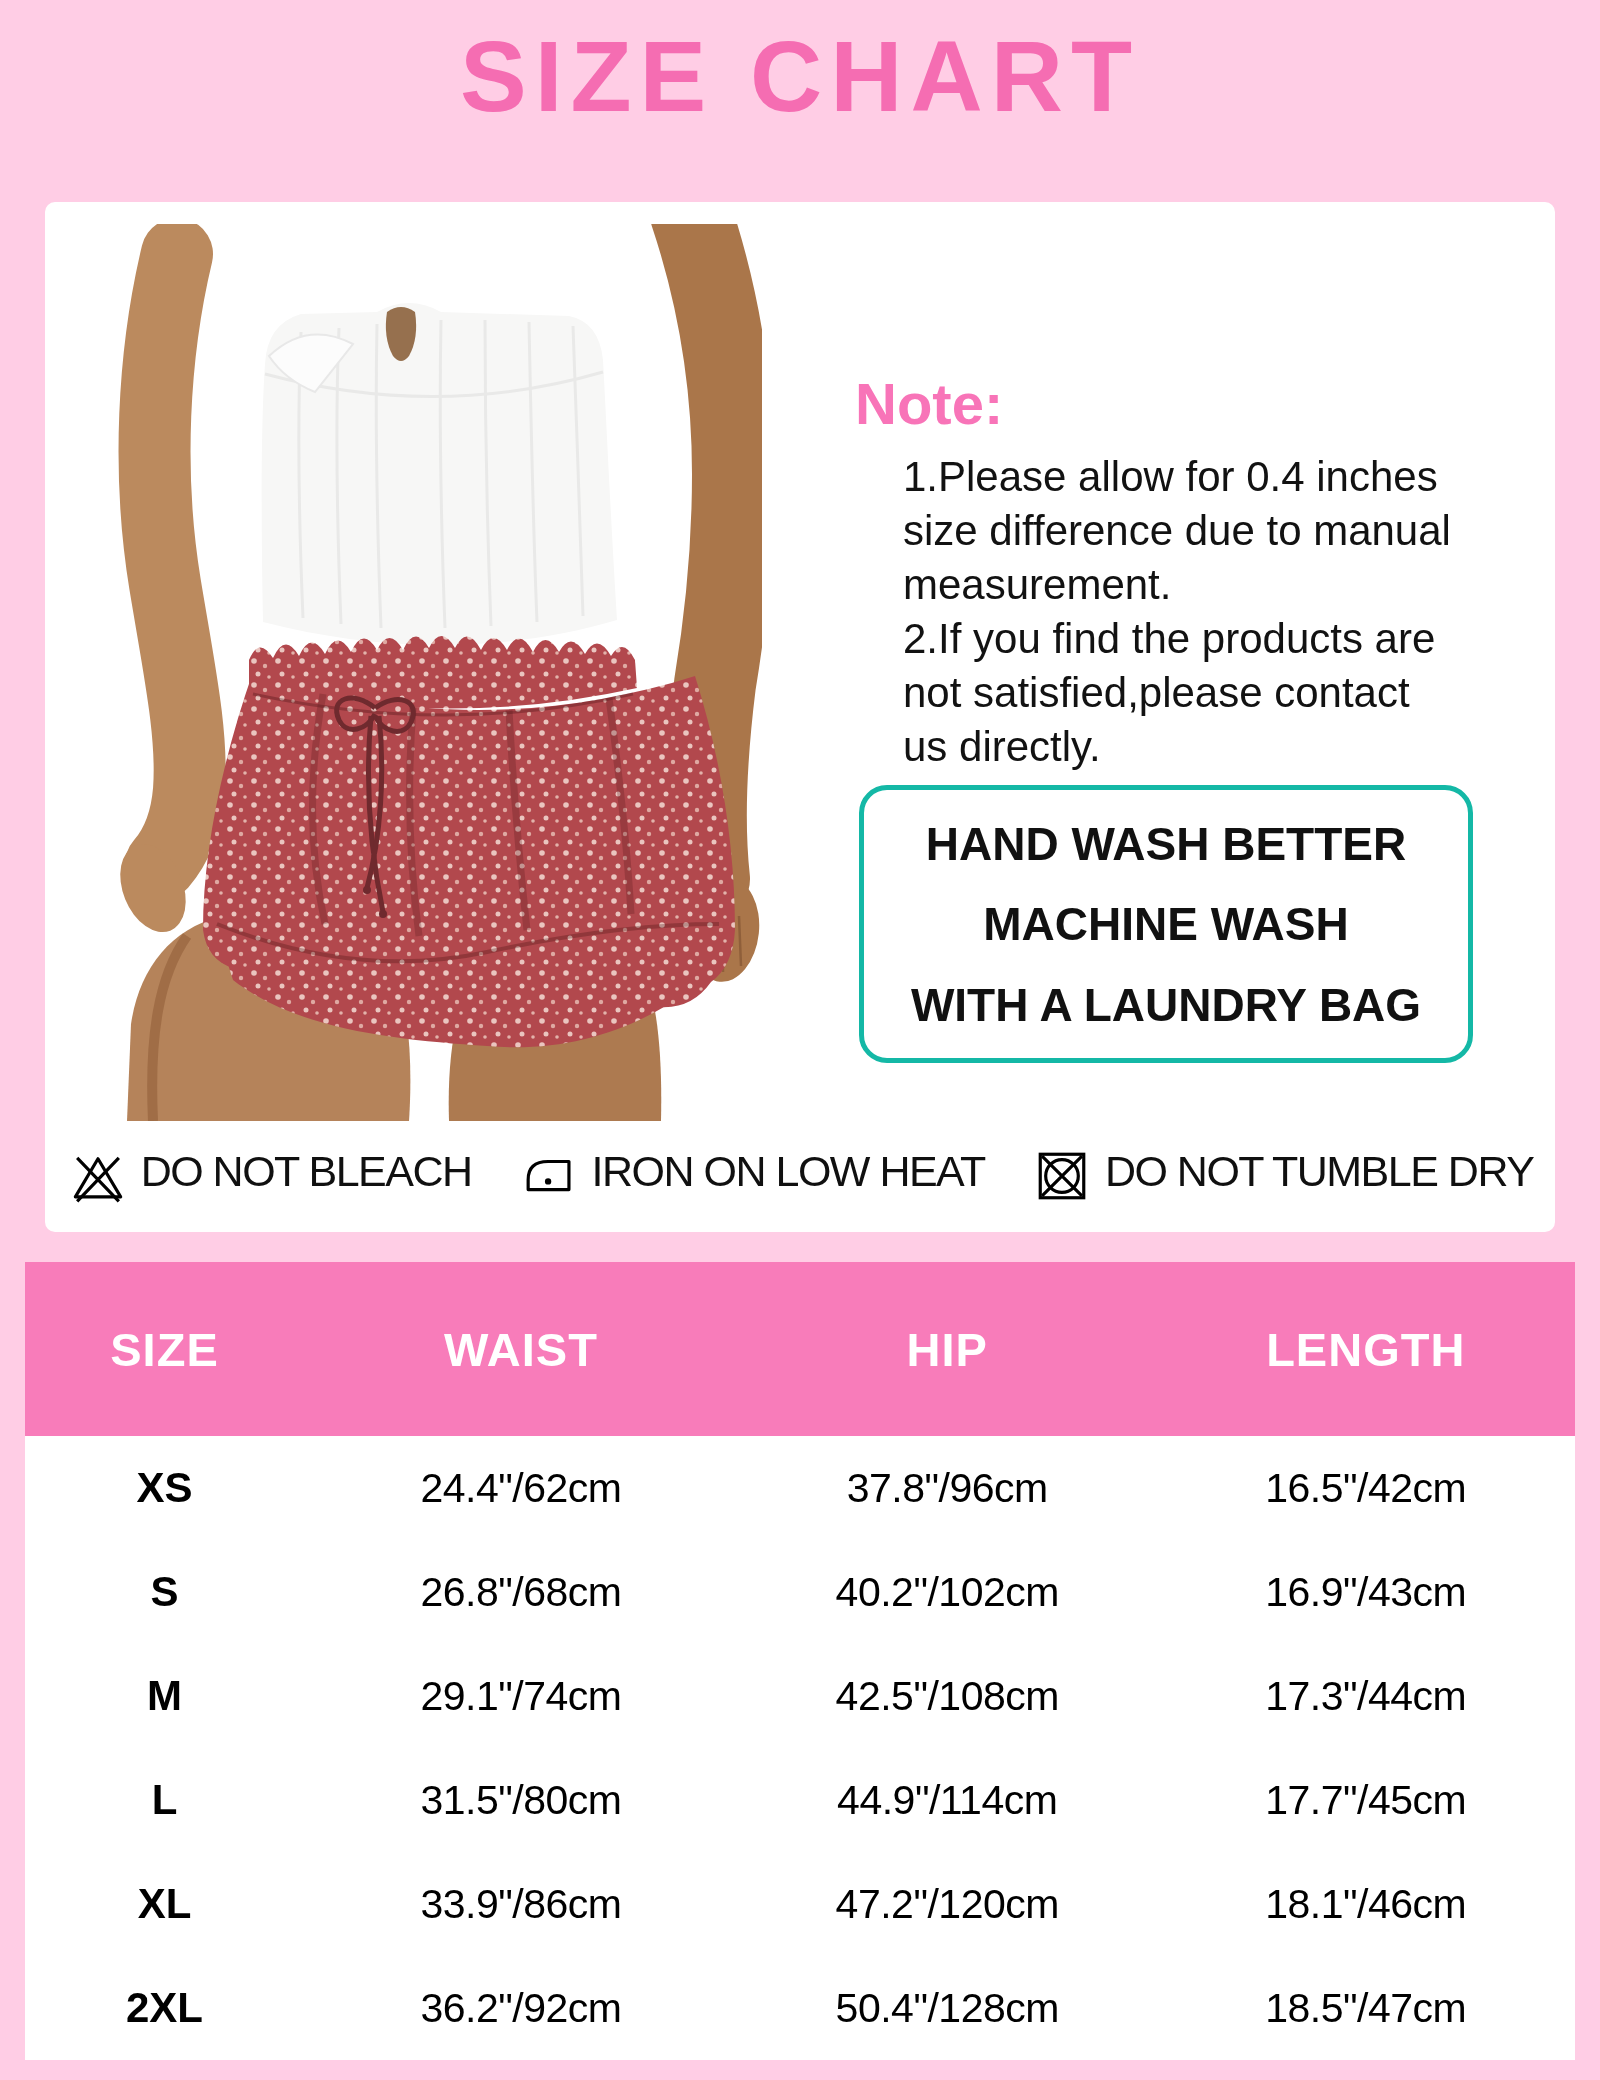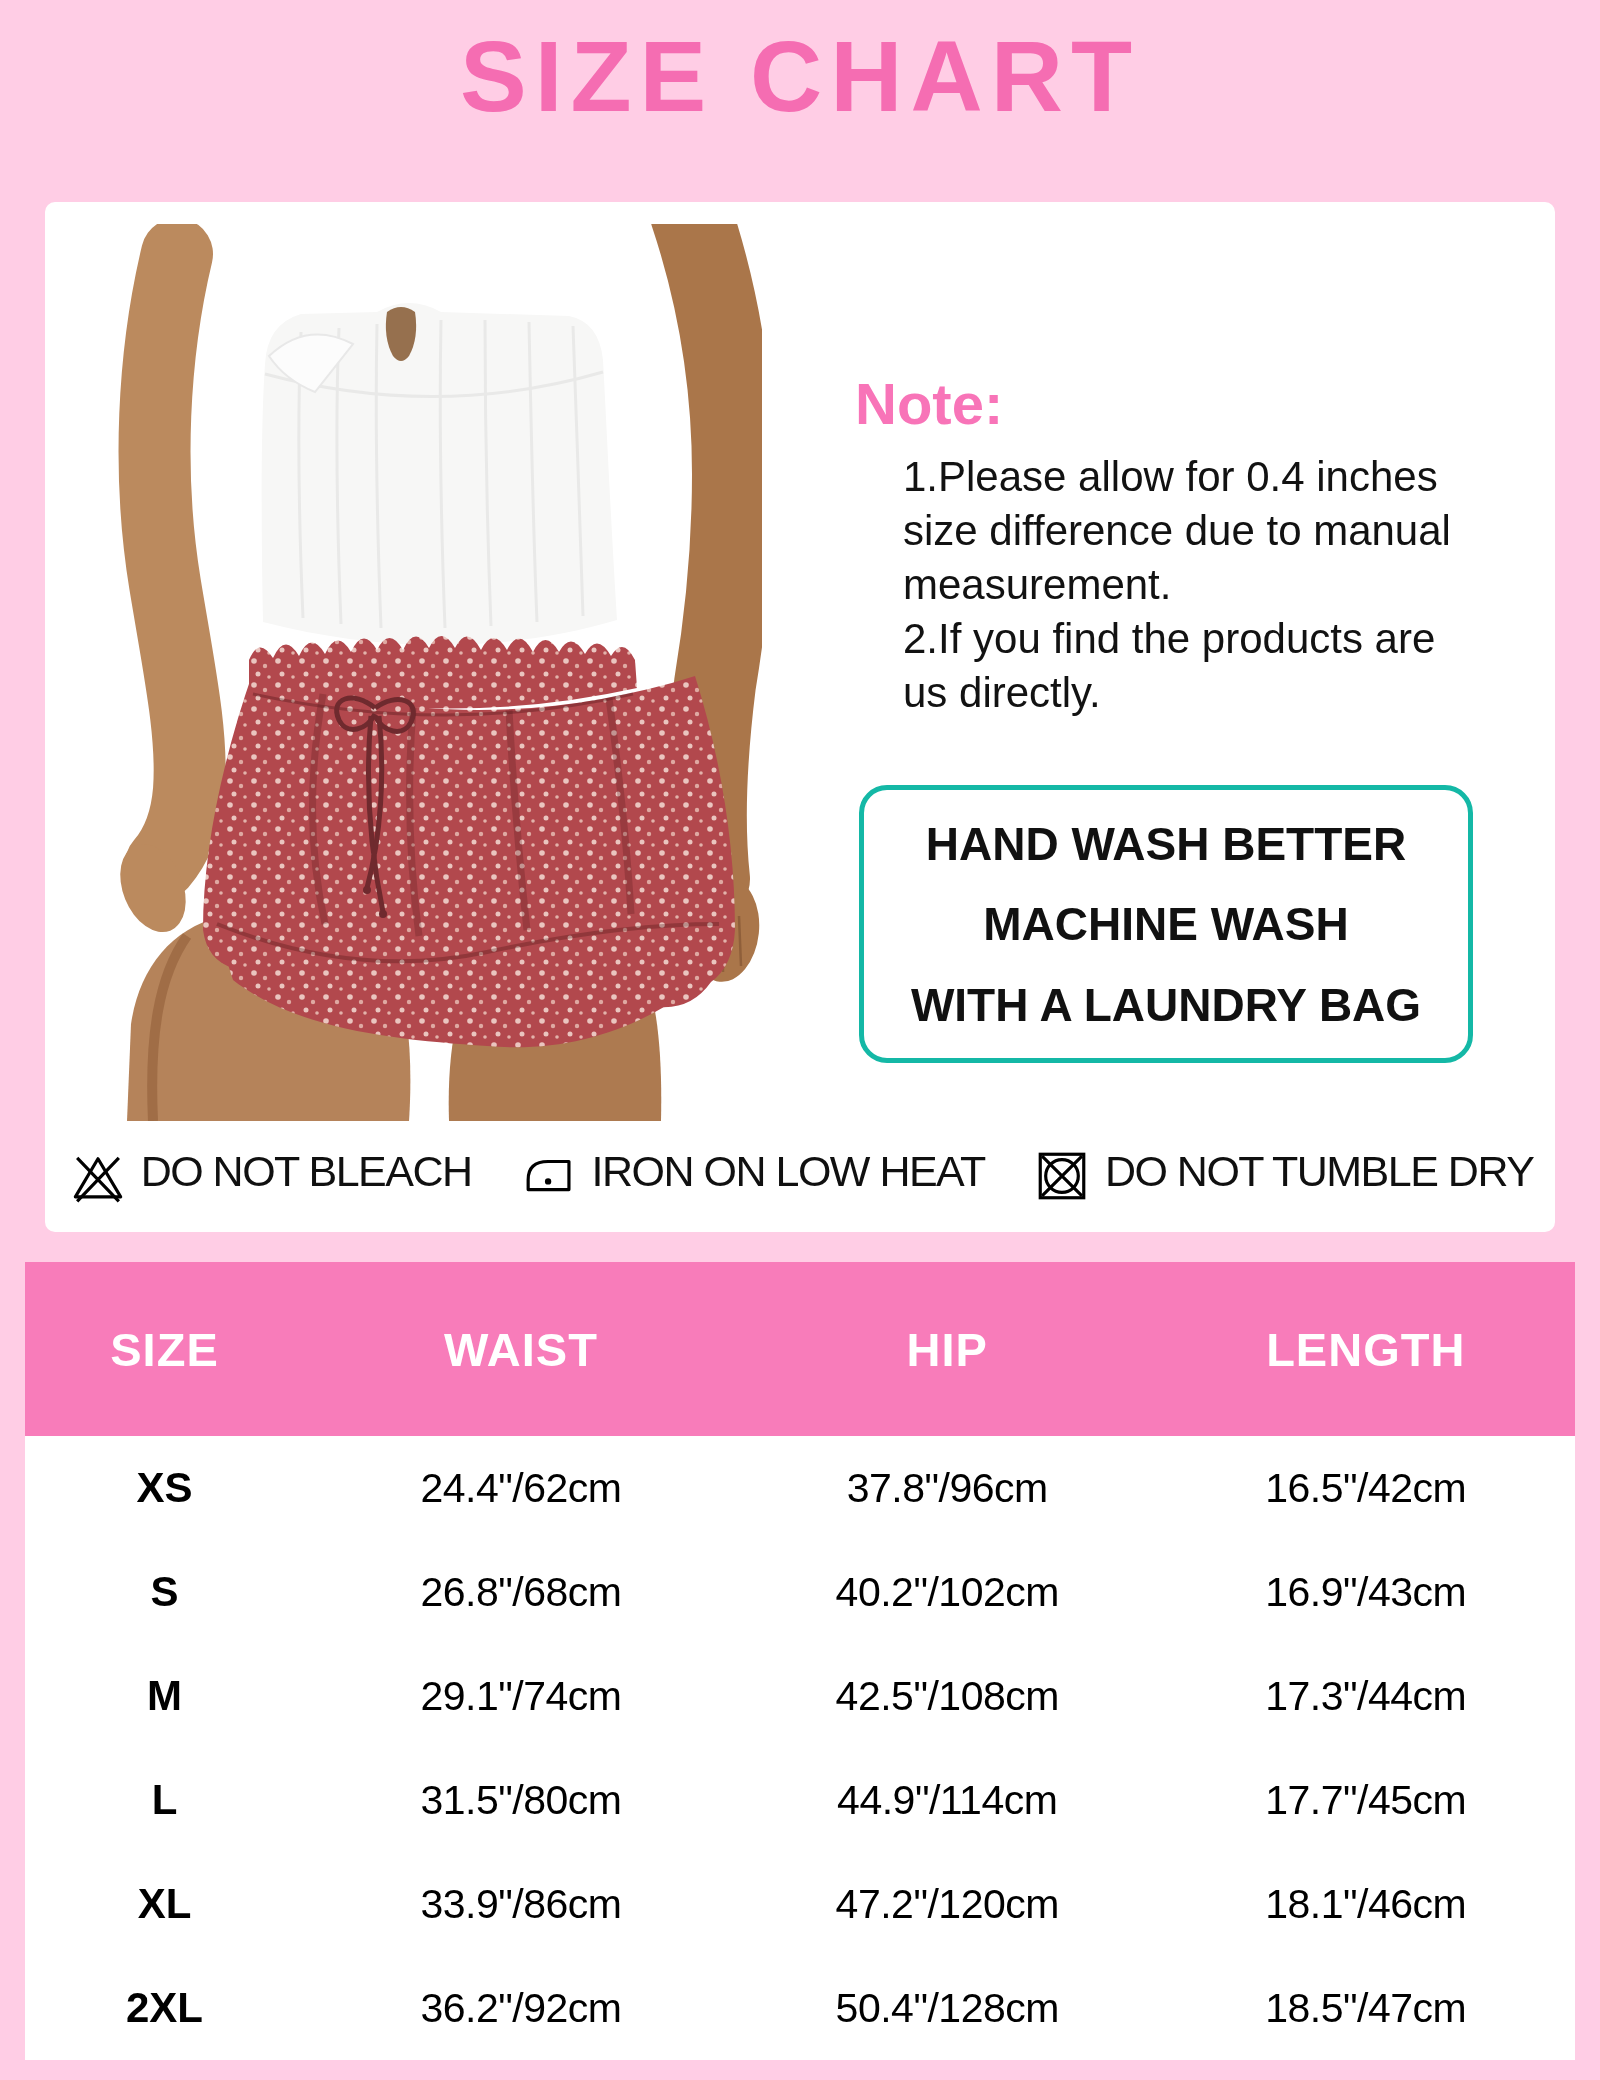--- a/index.html
+++ b/index.html
@@ -131,20 +131,21 @@
       <circle cx="310" cy="666" r="4" fill="#6f2a2e"></circle>
     </g>
   </svg>
 
   <div class="note-heading">Note:</div>
   <div class="note-body">
     <div>1.Please allow for 0.4 inches</div>
     <div>size difference due to manual</div>
     <div>measurement.</div>
     <div>2.If you find the products are</div>
+    <div>not satisfied,please contact</div>
     <div>us directly.</div>
   </div>
 
   <div class="wash-box">
     <div>HAND WASH BETTER</div>
     <div>MACHINE WASH</div>
     <div>WITH A LAUNDRY BAG</div>
   </div>
 
   <div class="care-row">

